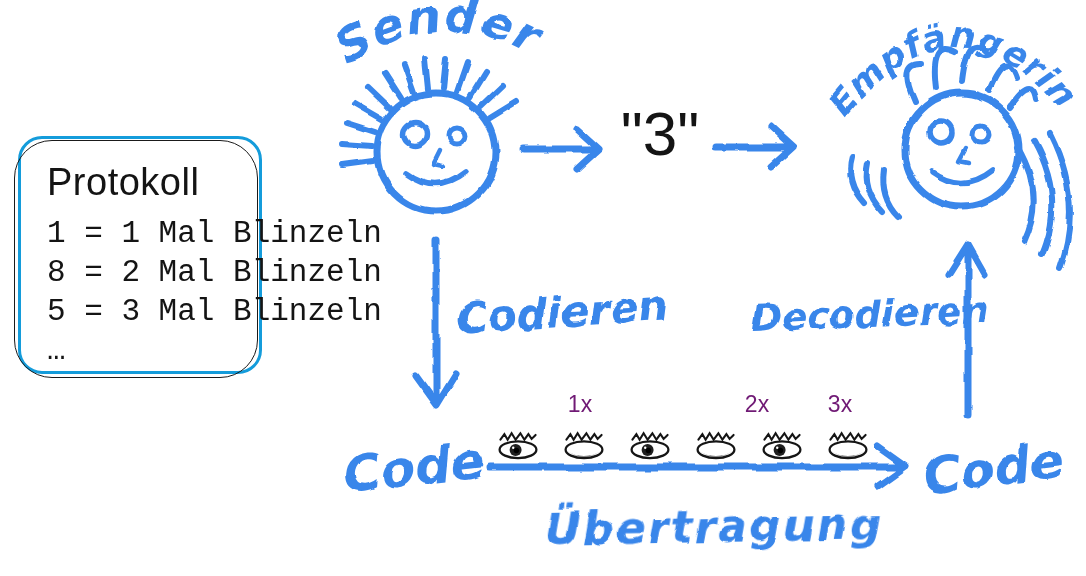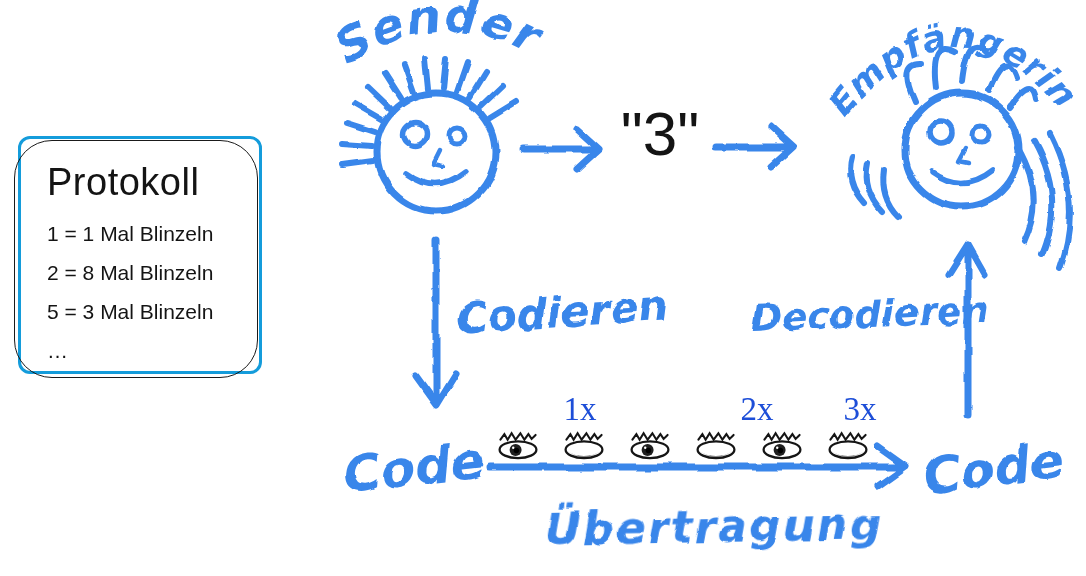--- a/index.html
+++ b/index.html
@@ -3,41 +3,41 @@
 <meta charset="utf-8">
 <style>
   html,body{margin:0;padding:0;background:#fff;}
   .canvas{
     position:relative;width:1086px;height:576px;background:#ffffff;
     overflow:hidden;font-family:"Liberation Sans",sans-serif;
   }
   
   .protocol-box{
     position:absolute;left:18px;top:136px;width:238px;height:232px;
-    background:#fff;border:3.5px solid #149cdb;border-radius:12px;
+    background:#fff;border:3.5px solid #149cdb;border-radius:24px;
   }
   .protocol-box::before{
     content:'';position:absolute;top:-3px;left:-3px;right:-3px;bottom:-3px;
     border:1.5px solid #1a1a1a;border-radius:38px;
     transform:translate(-4px,4px);pointer-events:none;
   }
   .protocol-title{
     position:relative;z-index:1;margin:22px 0 6px 26px;
     font-size:38px;color:#141414;letter-spacing:.5px;
   }
   .protocol-entries{position:relative;z-index:1;margin:10px 0 0 26px;}
-  .protocol-entry{font-size:21px;line-height:39px;color:#141414;white-space:nowrap;}
+  .protocol-entry{font-size:31px;line-height:39px;color:#141414;white-space:nowrap;font-family:Liberation Mono, monospace;}
   
   .message{
     position:absolute;left:596px;top:98px;width:128px;text-align:center;
     font-size:62px;color:#141414;
   }
   .blink-count{
     position:absolute;top:391px;transform:translateX(-50%);
-    font-family:Liberation Serif, serif;font-size:33px;color:#1d4ed8;
+    font-family:Liberation Sans, sans-serif;font-size:23px;color:#701a75;
   }
   
   .eyes-row{position:absolute;left:494px;top:428px;display:flex;gap:18px;}
   .eye{width:48px;height:33px;display:block;}
   
   .draw-layer{position:absolute;left:0;top:0;width:1086px;height:576px;}
   .stroke{fill:none;stroke:#2b7de9;stroke-linecap:round;stroke-linejoin:round;}
   .hand{
     font-family:"DejaVu Sans",sans-serif;font-style:italic;font-weight:bold;
     fill:#2b7de9;
@@ -51,21 +51,21 @@
 </style>
 </head>
 <body>
 
 <div class="canvas">
 
   <div class="protocol-box">
     <div class="protocol-title">Protokoll</div>
     <div class="protocol-entries">
       <div class="protocol-entry">1 = 1 Mal Blinzeln</div>
-      <div class="protocol-entry">2 = 8 Mal Blinzeln</div>
+      <div class="protocol-entry">8 = 2 Mal Blinzeln</div>
       <div class="protocol-entry">5 = 3 Mal Blinzeln</div>
       <div class="protocol-entry">…</div>
     </div>
   </div>
 
   <svg class="draw-layer" viewBox="0 0 1086 576">
     <defs>
       <filter id="crayon" x="-8%" y="-8%" width="116%" height="116%">
         <feTurbulence type="fractalNoise" baseFrequency="0.035" numOctaves="3" seed="7" result="noise"></feTurbulence>
         <feDisplacementMap in="SourceGraphic" in2="noise" scale="5" xChannelSelector="R" yChannelSelector="G"></feDisplacementMap>
@@ -135,21 +135,21 @@
       <text class="hand hand-code" x="346" y="492" transform="rotate(-6 346 492)">Code</text>
       <text class="hand hand-code" x="926" y="494" transform="rotate(-7 926 494)">Code</text>
       <text class="hand hand-trans" x="545" y="545" transform="rotate(-1 545 545)">Übertragung</text>
     </g>
   </svg>
 
   <div class="message">"3"</div>
 
   <div class="blink-count" style="left:580px">1x</div>
   <div class="blink-count" style="left:757px">2x</div>
-  <div class="blink-count" style="left:860px">3x</div>
+  <div class="blink-count" style="left:840px">3x</div>
 
   <div class="eyes-row">
       <svg class="eye" viewBox="0 0 60 40">
         <use href="#eye-open"></use>
       </svg>
       <svg class="eye" viewBox="0 0 60 40">
         <use href="#eye-closed"></use>
       </svg>
       <svg class="eye" viewBox="0 0 60 40">
         <use href="#eye-open"></use>

